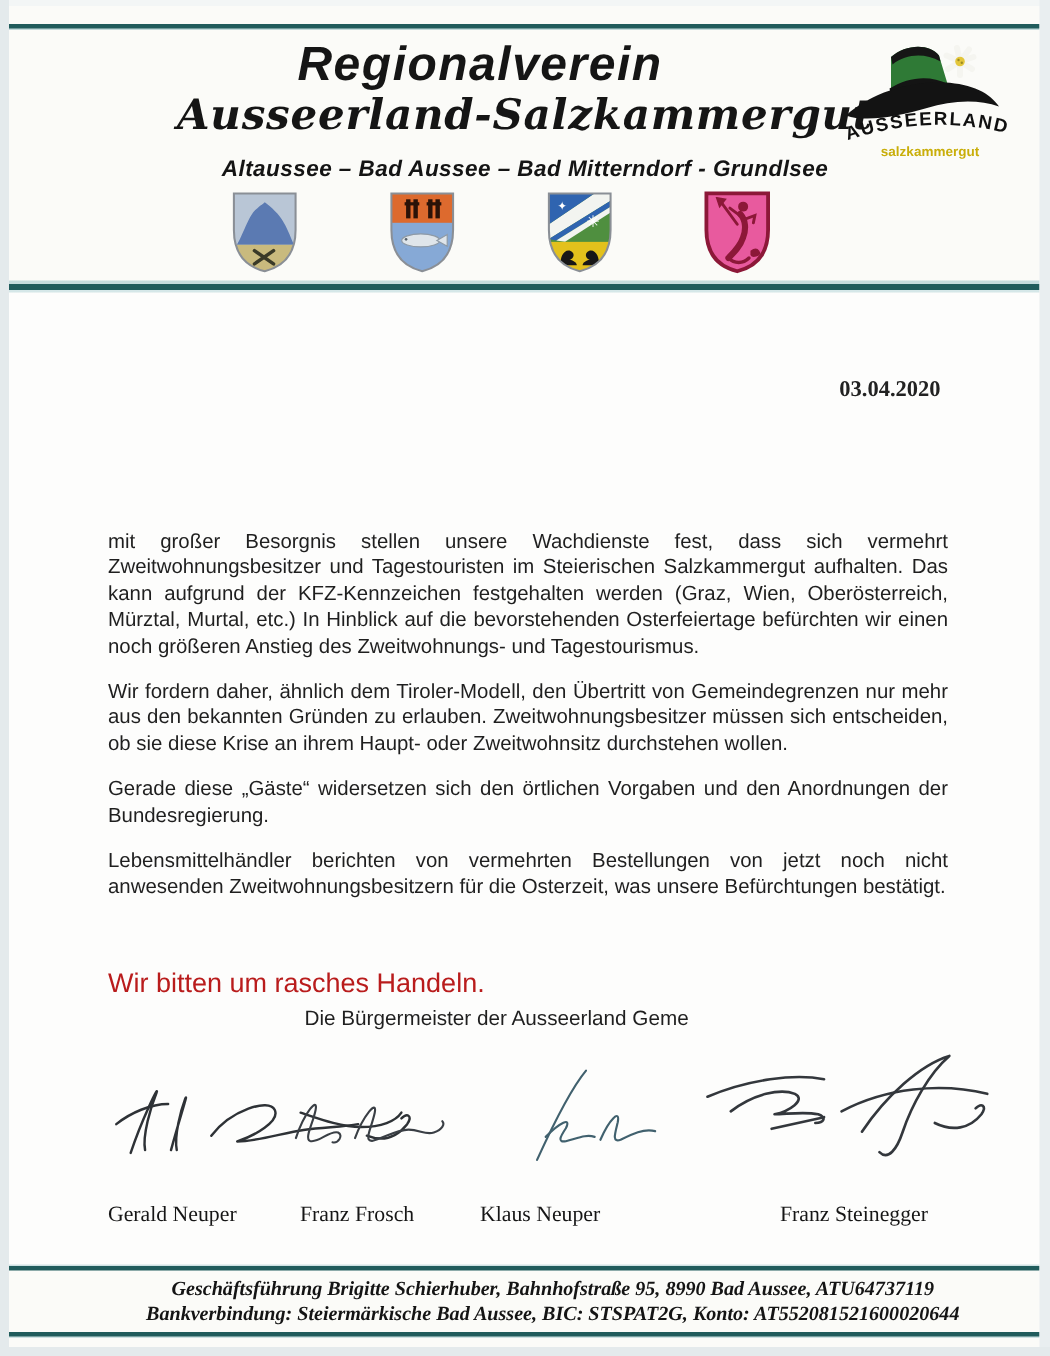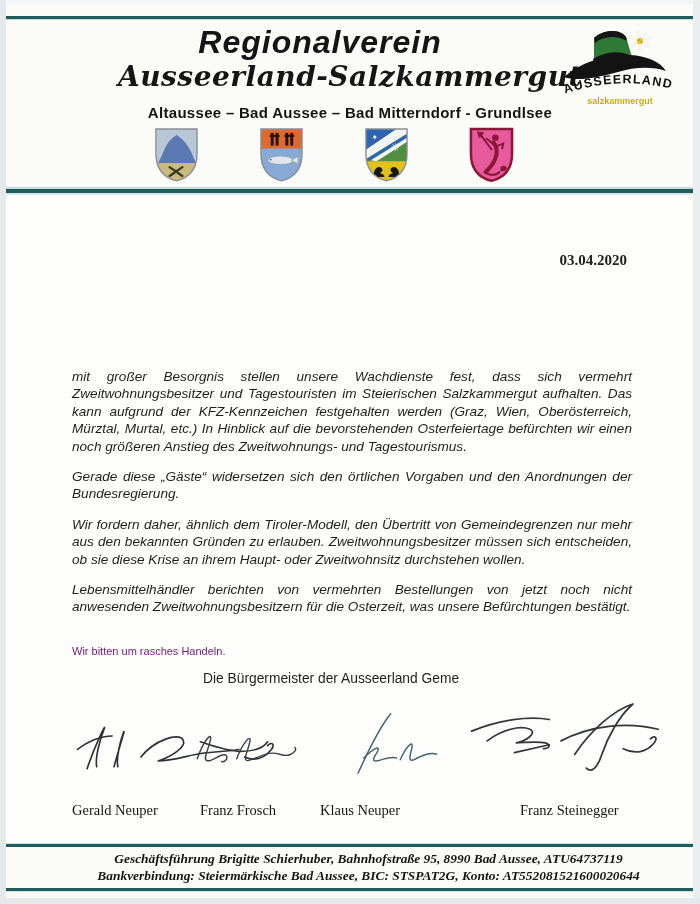--- a/index.html
+++ b/index.html
@@ -18,34 +18,34 @@
   .rule-f2{top:888px;height:3px;box-shadow:0 1px 0 #cfe2e3;}
 
   
   .title1{position:absolute;top:24px;left:0;width:640px;text-align:center;
     font-family:Liberation Sans, sans-serif;font-weight:bold;font-style:italic;
     font-size:32px;color:#151515;letter-spacing:1px;}
   .title2{position:absolute;top:60px;left:0;width:700px;text-align:center;
     font-family:"DejaVu Serif","Liberation Serif",serif;font-weight:bold;font-style:italic;
     font-size:28px;color:#151515;letter-spacing:0.5px;}
   .subtitle{position:absolute;top:104px;left:0;width:700px;text-align:center;
-    font-weight:bold;font-size:15px;color:#141414;letter-spacing:0.3px;}
+    font-weight:bold;font-size:15px;color:#141414;letter-spacing:0.3px;font-style:italic;}
   .logo{position:absolute;left:560px;top:26px;width:112px;height:82px;}
   .crest{position:absolute;top:126px;width:47px;height:57px;}
   .crest-1{left:153px;}.crest-2{left:258px;}.crest-3{left:363px;}.crest-4{left:468px;}
 
   
   .letter-area{position:absolute;left:6px;right:7px;top:195px;bottom:60px;background:#fdfdfc;z-index:1;}
   .date{position:absolute;top:252px;right:73px;z-index:2;
     font-family:"Liberation Serif",serif;font-weight:700;font-size:15px;color:#222;}
   .salutation{position:absolute;top:335px;left:72px;z-index:2;font-size:13.6px;color:#1f1f1f;}
-  .paras{position:absolute;top:368px;left:72px;width:560px;z-index:2;font-style:italic;}
+  .paras{position:absolute;top:352px;left:72px;width:560px;z-index:2;}
   .paras p{margin:0 0 13px 0;font-size:13.6px;line-height:17.4px;color:#1f1f1f;
     text-align:justify;text-align-last:left;}
-  .closing{position:absolute;top:645px;left:72px;z-index:2;font-size:11px;color:#701a75;}
+  .closing{position:absolute;top:645px;left:72px;z-index:2;font-size:18px;color:#b91c1c;}
   .sig-title{position:absolute;top:671px;left:203px;z-index:2;font-size:13.8px;color:#1f1f1f;}
 
   .sig{position:absolute;z-index:2;}
   .sig svg{display:block;width:100%;height:100%;}
   .sig-1{left:66px;top:706px;width:240px;height:84px;}
   .sig-2{left:186px;top:720px;width:122px;height:54px;}
   .sig-3{left:344px;top:708px;width:102px;height:72px;}
   .sig-4{left:460px;top:698px;width:204px;height:78px;}
   .sig path{fill:none;stroke-linecap:round;stroke-linejoin:round;}
 
@@ -190,22 +190,22 @@
     </svg>
   </div>
 
   <div class="rule rule-divider"></div>
   <div class="letter-area"></div>
 
   <div class="date">03.04.2020</div>
 
   <div class="paras">
     <p>mit großer Besorgnis stellen unsere Wachdienste fest, dass sich vermehrt Zweitwohnungsbesitzer und Tagestouristen im Steierischen Salzkammergut aufhalten. Das kann aufgrund der KFZ-Kennzeichen festgehalten werden (Graz, Wien, Oberösterreich, Mürztal, Murtal, etc.) In Hinblick auf die bevorstehenden Osterfeiertage befürchten wir einen noch größeren Anstieg des Zweitwohnungs- und Tagestourismus.</p>
+    <p>Wir fordern daher, ähnlich dem Tiroler-Modell, den Übertritt von Gemeindegrenzen nur mehr aus den bekannten Gründen zu erlauben. Zweitwohnungsbesitzer müssen sich entscheiden, ob sie diese Krise an ihrem Haupt- oder Zweitwohnsitz durchstehen wollen.</p>
     <p>Gerade diese „Gäste“ widersetzen sich den örtlichen Vorgaben und den Anordnungen der Bundesregierung.</p>
-    <p>Wir fordern daher, ähnlich dem Tiroler-Modell, den Übertritt von Gemeindegrenzen nur mehr aus den bekannten Gründen zu erlauben. Zweitwohnungsbesitzer müssen sich entscheiden, ob sie diese Krise an ihrem Haupt- oder Zweitwohnsitz durchstehen wollen.</p>
     <p>Lebensmittelhändler berichten von vermehrten Bestellungen von jetzt noch nicht anwesenden Zweitwohnungsbesitzern für die Osterzeit, was unsere Befürchtungen bestätigt.</p>
   </div>
 
   <div class="closing">Wir bitten um rasches Handeln.</div>
   <div class="sig-title">Die Bürgermeister der Ausseerland Geme</div>
 
   <div class="sig sig-1">
     <svg viewBox="0 0 250 85">
       <g stroke="#2e3236" stroke-width="1.7">
         <path d="M22,64 C30,40 42,16 40,22 C36,32 30,52 32,62"></path>

